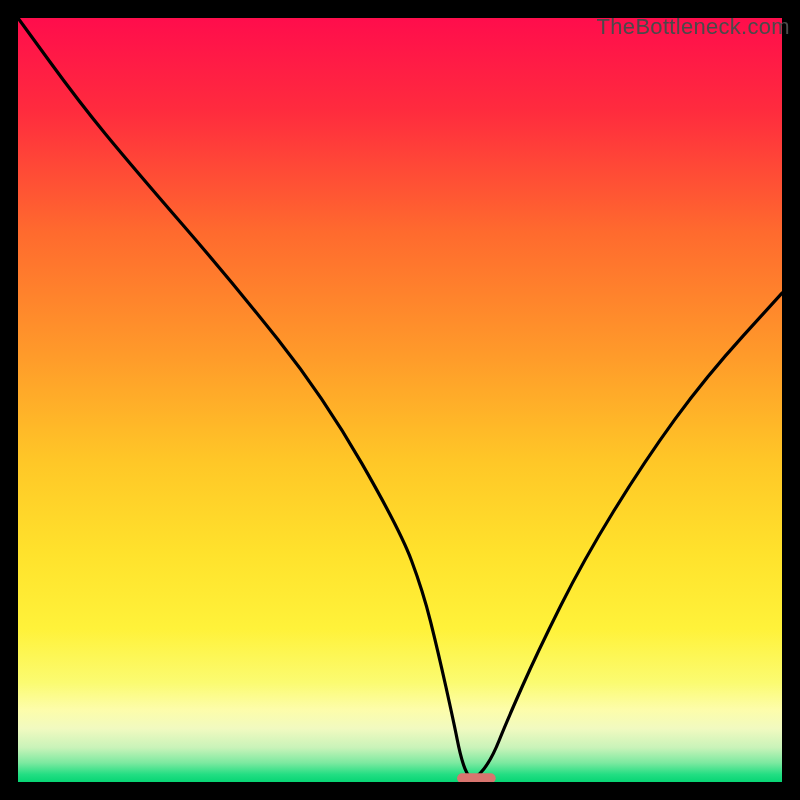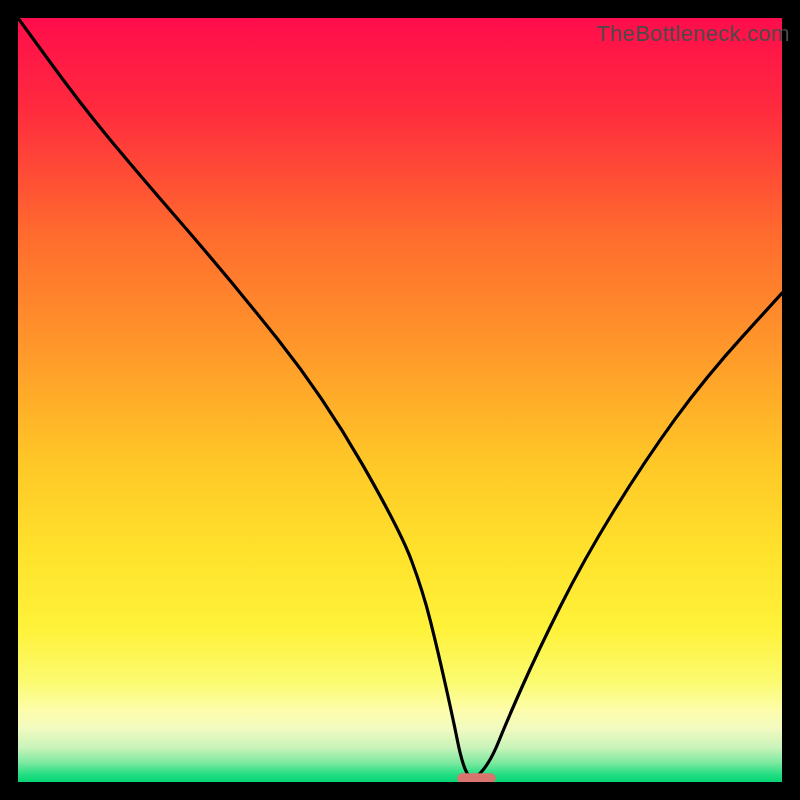--- a/index.html
+++ b/index.html
@@ -24,21 +24,21 @@
     width: 764px;
     height: 764px;
   }
   .plot-area svg {
     display: block;
     width: 764px;
     height: 764px;
   }
   .watermark {
     position: absolute;
-    top: 21px;
+    top: 14px;
     right: 10px;
     color: #4a4a4a;
     font-size: 22px;
     font-weight: 500;
     letter-spacing: 0.3px;
     user-select: none;
   }
 </style>
 </head>
 <body>

